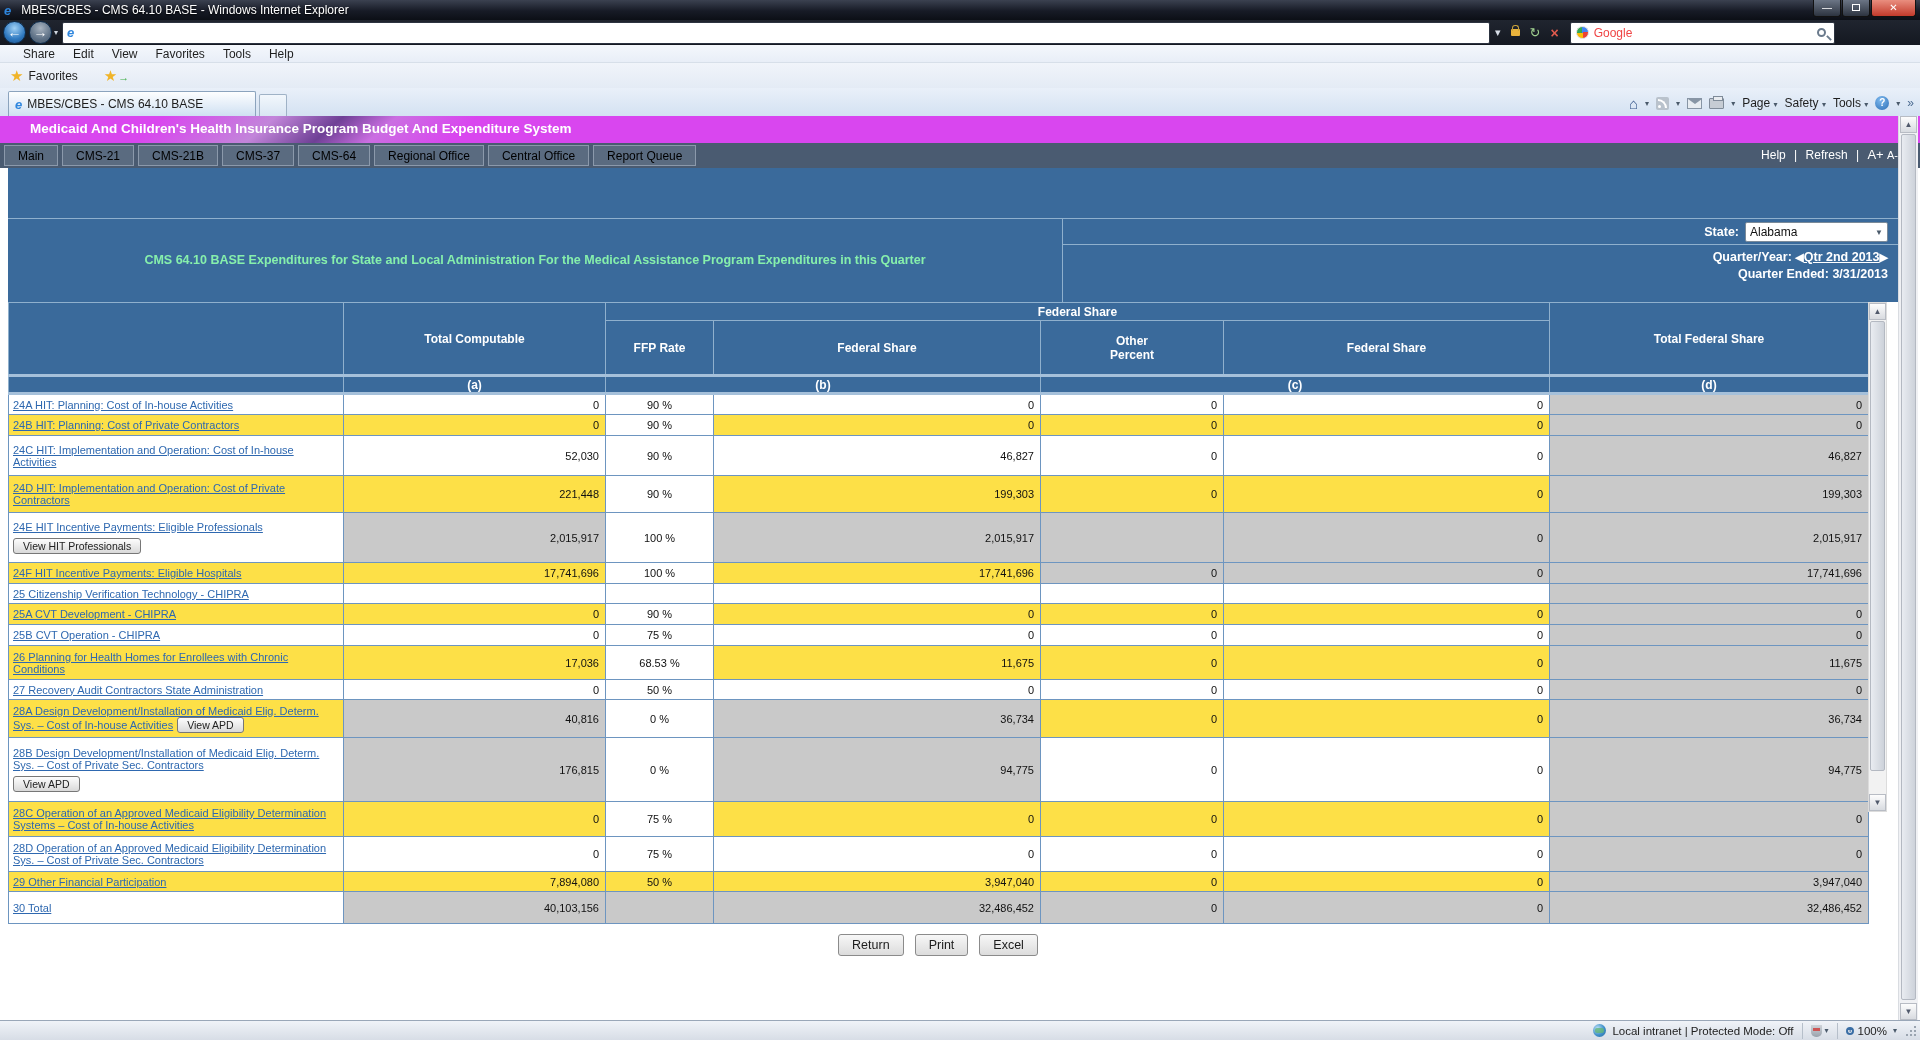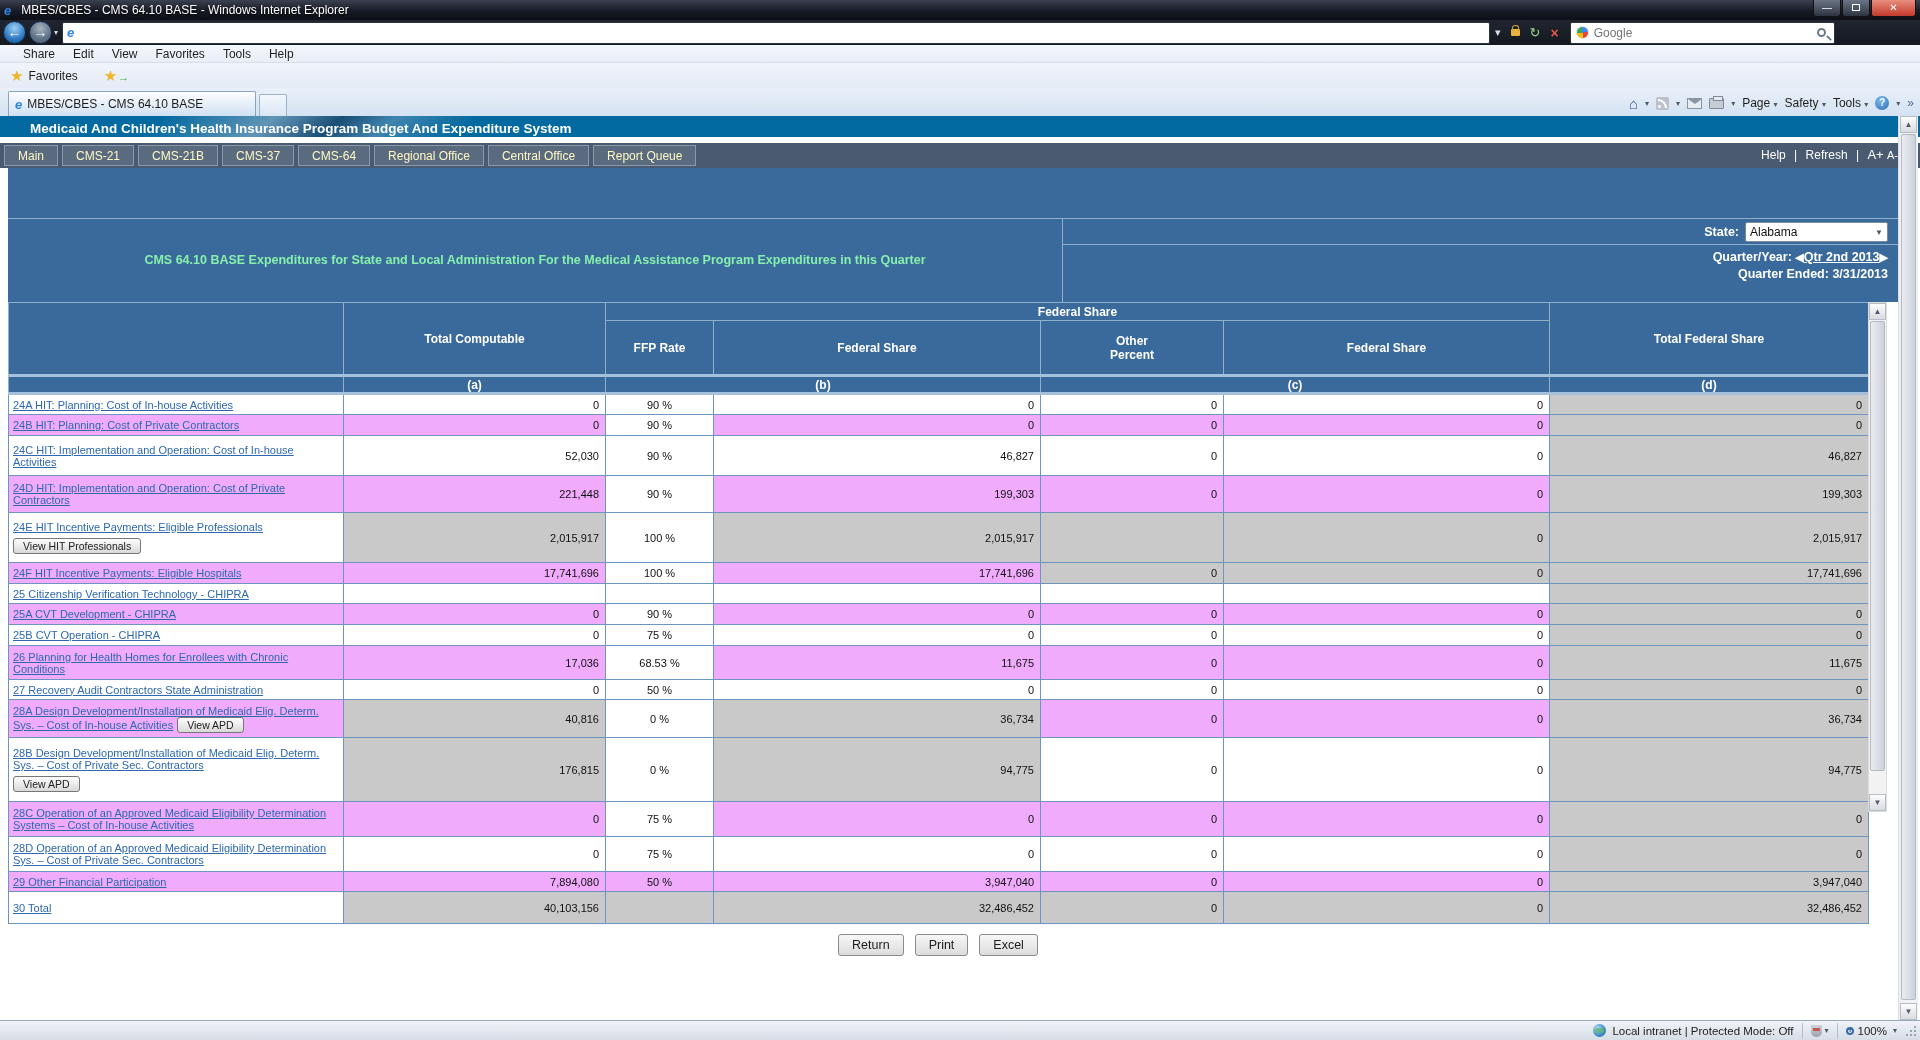--- a/index.html
+++ b/index.html
@@ -29,21 +29,21 @@
   .addr-chips { display:flex; align-items:center; }
   .chip { height:22px; display:flex; align-items:center; justify-content:center; padding:0 5px; color:#d6dde6; font-size:11px; }
   .lockglyph { width:9px; height:7px; background:#e8b23c; border-radius:1px; position:relative; }
   .lockglyph:before { content:""; position:absolute; left:1px; top:-4px; width:5px; height:5px; border:1.5px solid #caa23a; border-bottom:none; border-radius:3px 3px 0 0; }
   .refreshglyph { color:#9fd08f; font-size:13px; }
   .stopglyph { color:#e05a4e; font-size:14px; font-weight:bold; }
   .searchbox { height:22px; width:265px; background:#fff; border:1px solid #2c3340; border-radius:2px; margin-left:6px;
     display:flex; align-items:center; font-size:12px; padding:0 5px; }
   .gball { width:13px; height:13px; border-radius:50%; margin-right:5px;
     background:conic-gradient(#4285f4 0 25%, #ea4335 0 50%, #fbbc05 0 75%, #34a853 0 100%); border:1px solid #ddd; }
-  .searchtext { color:#737373; flex:1; }
+  .searchtext { color:#ef4444; flex:1; }
   .mag { width:9px; height:9px; border:2px solid #6b7b8d; border-radius:50%; position:relative; margin-right:3px; }
   .mag:after { content:""; position:absolute; left:7px; top:7px; width:6px; height:2px; background:#6b7b8d; transform:rotate(45deg); }
 
   .menubar { position:absolute; left:0; top:45px; width:1920px; height:18px; background:linear-gradient(180deg,#f4f7fc,#e8eef7);
     display:flex; align-items:center; font-size:12px; color:#1e1e1e; padding-left:14px; border-bottom:1px solid #d7dfe9; }
   .menubar span { padding:0 9px; }
   .favbar { position:absolute; left:0; top:63px; width:1920px; height:25px; background:linear-gradient(180deg,#f0f4fa,#e4ebf5);
     display:flex; align-items:center; font-size:12px; color:#1e1e1e; padding-left:10px; }
   .goldstar { color:#f0b429; font-size:15px; margin-right:5px; }
   .addfav { margin-left:26px; position:relative; }
@@ -64,30 +64,30 @@
   .feedglyph:before { content:""; position:absolute; left:2px; bottom:2px; width:7px; height:7px; border:2px solid #fff; border-left:none; border-bottom:none; border-radius:0 100% 0 0; }
   .mailglyph { width:15px; height:11px; background:#e7ecf1; border:1px solid #8795a5; position:relative; }
   .mailglyph:after { content:""; position:absolute; left:0; top:0; border-left:7px solid transparent; border-right:7px solid transparent; border-top:5px solid #8795a5; }
   .printglyph { width:15px; height:11px; background:#c6ccd4; border:1px solid #7f8b99; border-radius:1px; position:relative; }
   .printglyph:before { content:""; position:absolute; left:3px; top:-3px; width:8px; height:3px; background:#e8ebef; border:1px solid #7f8b99; }
   .helpcirc { width:14px; height:14px; border-radius:50%; background:radial-gradient(circle at 40% 30%,#7db9ef,#2d6eb5); color:#fff;
     font-size:10px; font-weight:bold; text-align:center; line-height:14px; }
   .chevmore { color:#4a6a90; font-size:12px; }
 
   
-  .banner { position:absolute; left:0; top:116px; width:1920px; height:21px; background:#0369a1; overflow:hidden; }
+  .banner { position:absolute; left:0; top:116px; width:1920px; height:27px; background:#d946ef; overflow:hidden; }
   .banner .swoosh { position:absolute; left:120px; top:-18px; width:420px; height:60px;
     background:linear-gradient(115deg, rgba(190,200,210,0) 10%, rgba(175,185,200,.55) 35%, rgba(40,60,90,.6) 50%, rgba(175,185,200,.35) 62%, rgba(190,200,210,0) 80%);
     transform:skewX(-35deg); }
   .banner .btitle { position:absolute; left:30px; top:5px; color:#fff; font-size:13.5px; font-weight:bold; }
   .welcome { position:absolute; right:22px; top:6px; color:#fff; font-size:12px;margin-top:34px; }
   .welcome a { color:#fff; }
   .navbar { position:absolute; left:0; top:143px; width:1920px; height:25px; background:#4a5b71; display:flex; align-items:center; }
   .navtab { height:21px; margin-left:4px; padding:0 13px; background:#5a6b80; border:1px solid #8projects; border:1px solid #8b99ab;
-    color:#fef9c3; font-size:12px; display:flex; align-items:center; }
+    color:#000000; font-size:12px; display:flex; align-items:center; }
   .navlinks { position:absolute; right:22px; top:147px; color:#fff; font-size:12px; }
   .navlinks a { color:#fff; }
   .navlinks .sep { margin:0 5px; }
   .aplus { font-size:13px; } .aminus { font-size:11px; }
 
   
   .bluehead { position:absolute; left:8px; top:168px; width:1890px; height:134px; background:#3a6a9b; }
   .bh-line-top { position:absolute; left:0; top:50px; width:1890px; height:1px; background:#8fb0cd; }
   .bh-vert { position:absolute; left:1054px; top:50px; width:1px; height:84px; background:#8fb0cd; }
   .bh-line-mid { position:absolute; left:1054px; top:76px; width:836px; height:1px; background:#8fb0cd; }
@@ -104,21 +104,21 @@
   
   .tablewrap { position:absolute; left:8px; top:302px; }
   table { border-collapse:collapse; table-layout:fixed; width:1860px; font-size:11px; }
   col.c-lbl{width:335px} col.c-tc{width:262px} col.c-ffp{width:108px} col.c-b{width:327px} col.c-oth{width:183px} col.c-c{width:326px} col.c-d{width:319px}
   th, td { border:1px solid #6d95c0; }
   thead th { background:#3a6a9b; color:#fff; font-weight:bold; font-size:12px; text-align:center; border-color:#8fb0cd; }
   th.grp { height:18px; }
   th.sub { height:55px; vertical-align:middle; }
   th.pre { white-space:pre-line; }
   tr.letters th { height:18px; border-top:3px solid #a5c0da; border-bottom:3px solid #a5c0da; font-size:12px; }
-  td.w { background:#ffffff; } td.s { background:#f0abfc; } td.g { background:#c9c9c9; }
+  td.w { background:#ffffff; } td.s { background:#fde047; } td.g { background:#c9c9c9; }
   td.val { text-align:right; padding:2px 6px; color:#111; }
   td.ffp { text-align:center; padding:2px 4px; color:#111; }
   td.lbl { text-align:left; padding:2px 4px; vertical-align:middle; }
   .rlink { color:#2e68b0; text-decoration:underline; cursor:pointer; }
   .mini-btn { font-family:"Liberation Sans",sans-serif; font-size:10.5px; color:#222; padding:1px 9px;
     background:linear-gradient(180deg,#fdfdfd,#d9d9d9); border:1px solid #777; border-radius:3px; margin-top:2px; display:inline-block; }
   .btnwrap { margin-top:3px; }
   .mini-btn.inline { margin-left:4px; margin-top:0; }
 
   

